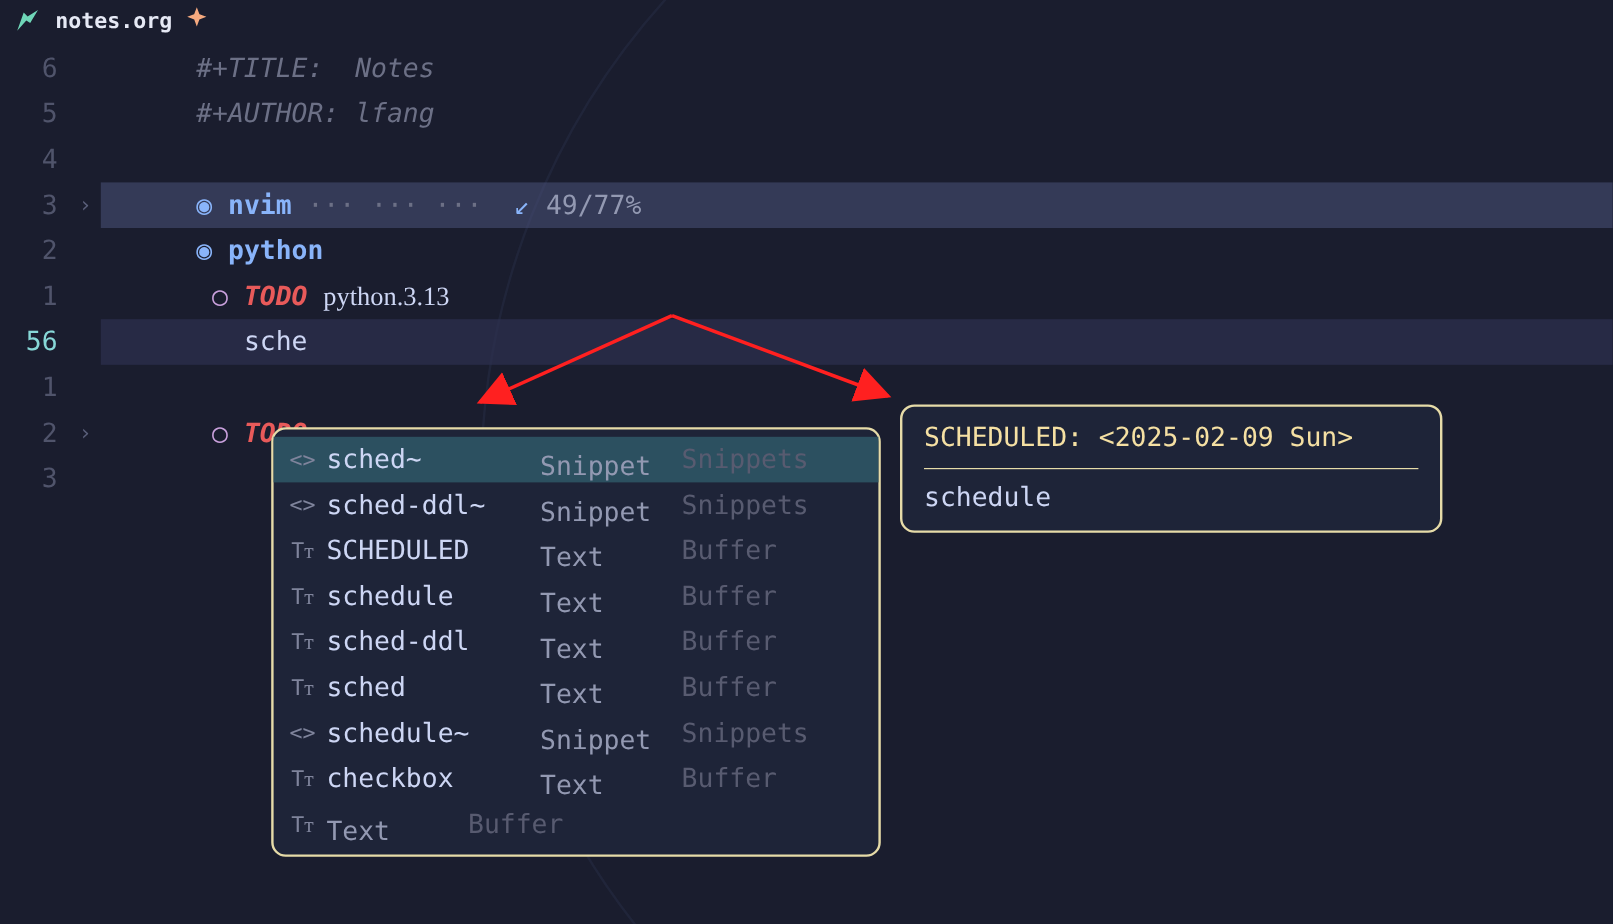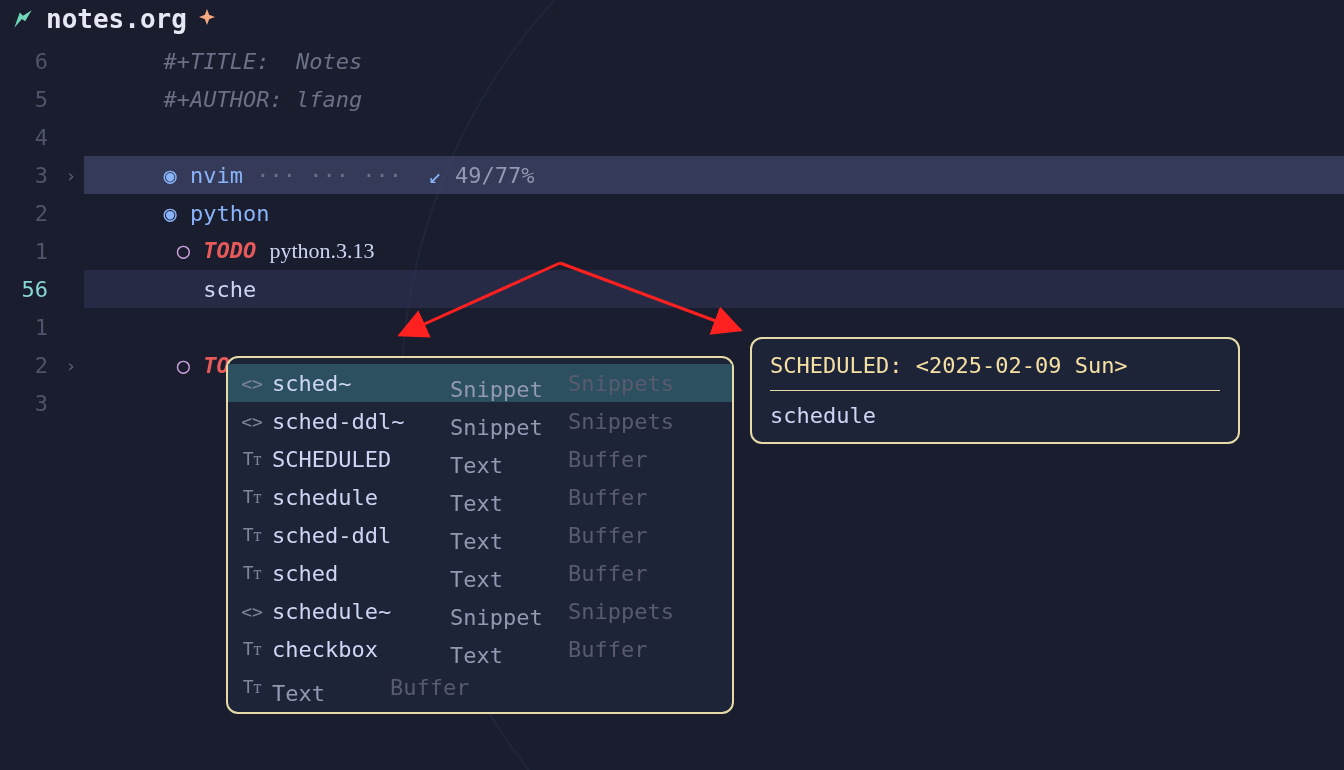--- a/index.html
+++ b/index.html
@@ -27,21 +27,21 @@
   }
   .tabbar {
     position: relative;
     display: flex;
     align-items: center;
     padding: 4px 10px 8px 10px;
     gap: 10px;
     z-index: 2;
   }
   .unicorn-icon svg { display:block; }
-  .filename { font-weight: bold; font-size: 26px; color: #e6e9f5; }
+  .filename { font-weight: bold; font-size: 18px; color: #e6e9f5; }
   .modified-icon { color: #f5a97f; font-size: 22px; }
   .editor {
     position: relative;
     z-index: 2;
   }
   .line {
     display: flex;
     align-items: center;
     height: 38px;
     position: relative;
@@ -71,21 +71,21 @@
   .hl-row-bg {
     position: absolute;
     left: 84px; right: 0; top: 0; bottom: 0;
     background: #4a527a;
     opacity: 0.55;
     z-index: -1;
   }
   .hl-row-bg.dark { background: #2e3150; opacity:0.7; }
   .bullet-filled { color: #89b4fa; }
   .bullet-hollow { color: #c9a0dc; }
-  .heading-blue { color: #89b4fa; font-weight: normal; }
+  .heading-blue { color: #89b4fa; font-weight: bold; }
   .dashes { color: #6c7086; }
   .arrow-stat { color: #89b4fa; }
   .stat-text { color: #9399b2; }
   .todo-kw { color: #e85a5a; font-weight: bold; font-style: italic; }
   .heading-text { color: #cdd6f4; font-family: Liberation Serif, serif; }
   .typed { color: #cdd6f4; }
 
   
   .completion {
     position: absolute;
@@ -117,21 +117,21 @@
   }
   .comp-label { color: #cdd6f4; flex: 0 0 auto; min-width: 170px; }
   .comp-kind { color: #9399b2; flex: 0 0 auto; width: 110px; margin-top: 12px; }
   .comp-source { color: #585b70; flex: 1; text-align: left; }
 
   
   .docpopup {
     position: absolute;
     left: 750px;
     top: 337px;
-    width: 490px;
+    width: 452px;
     background: #1e2438;
     border: 2px solid #e6dba8;
     border-radius: 12px;
     padding: 14px 18px;
     z-index: 5;
   }
   .doc-line1 {
     color: #f5e0a3;
     font-size: 22px;
     white-space: nowrap;

